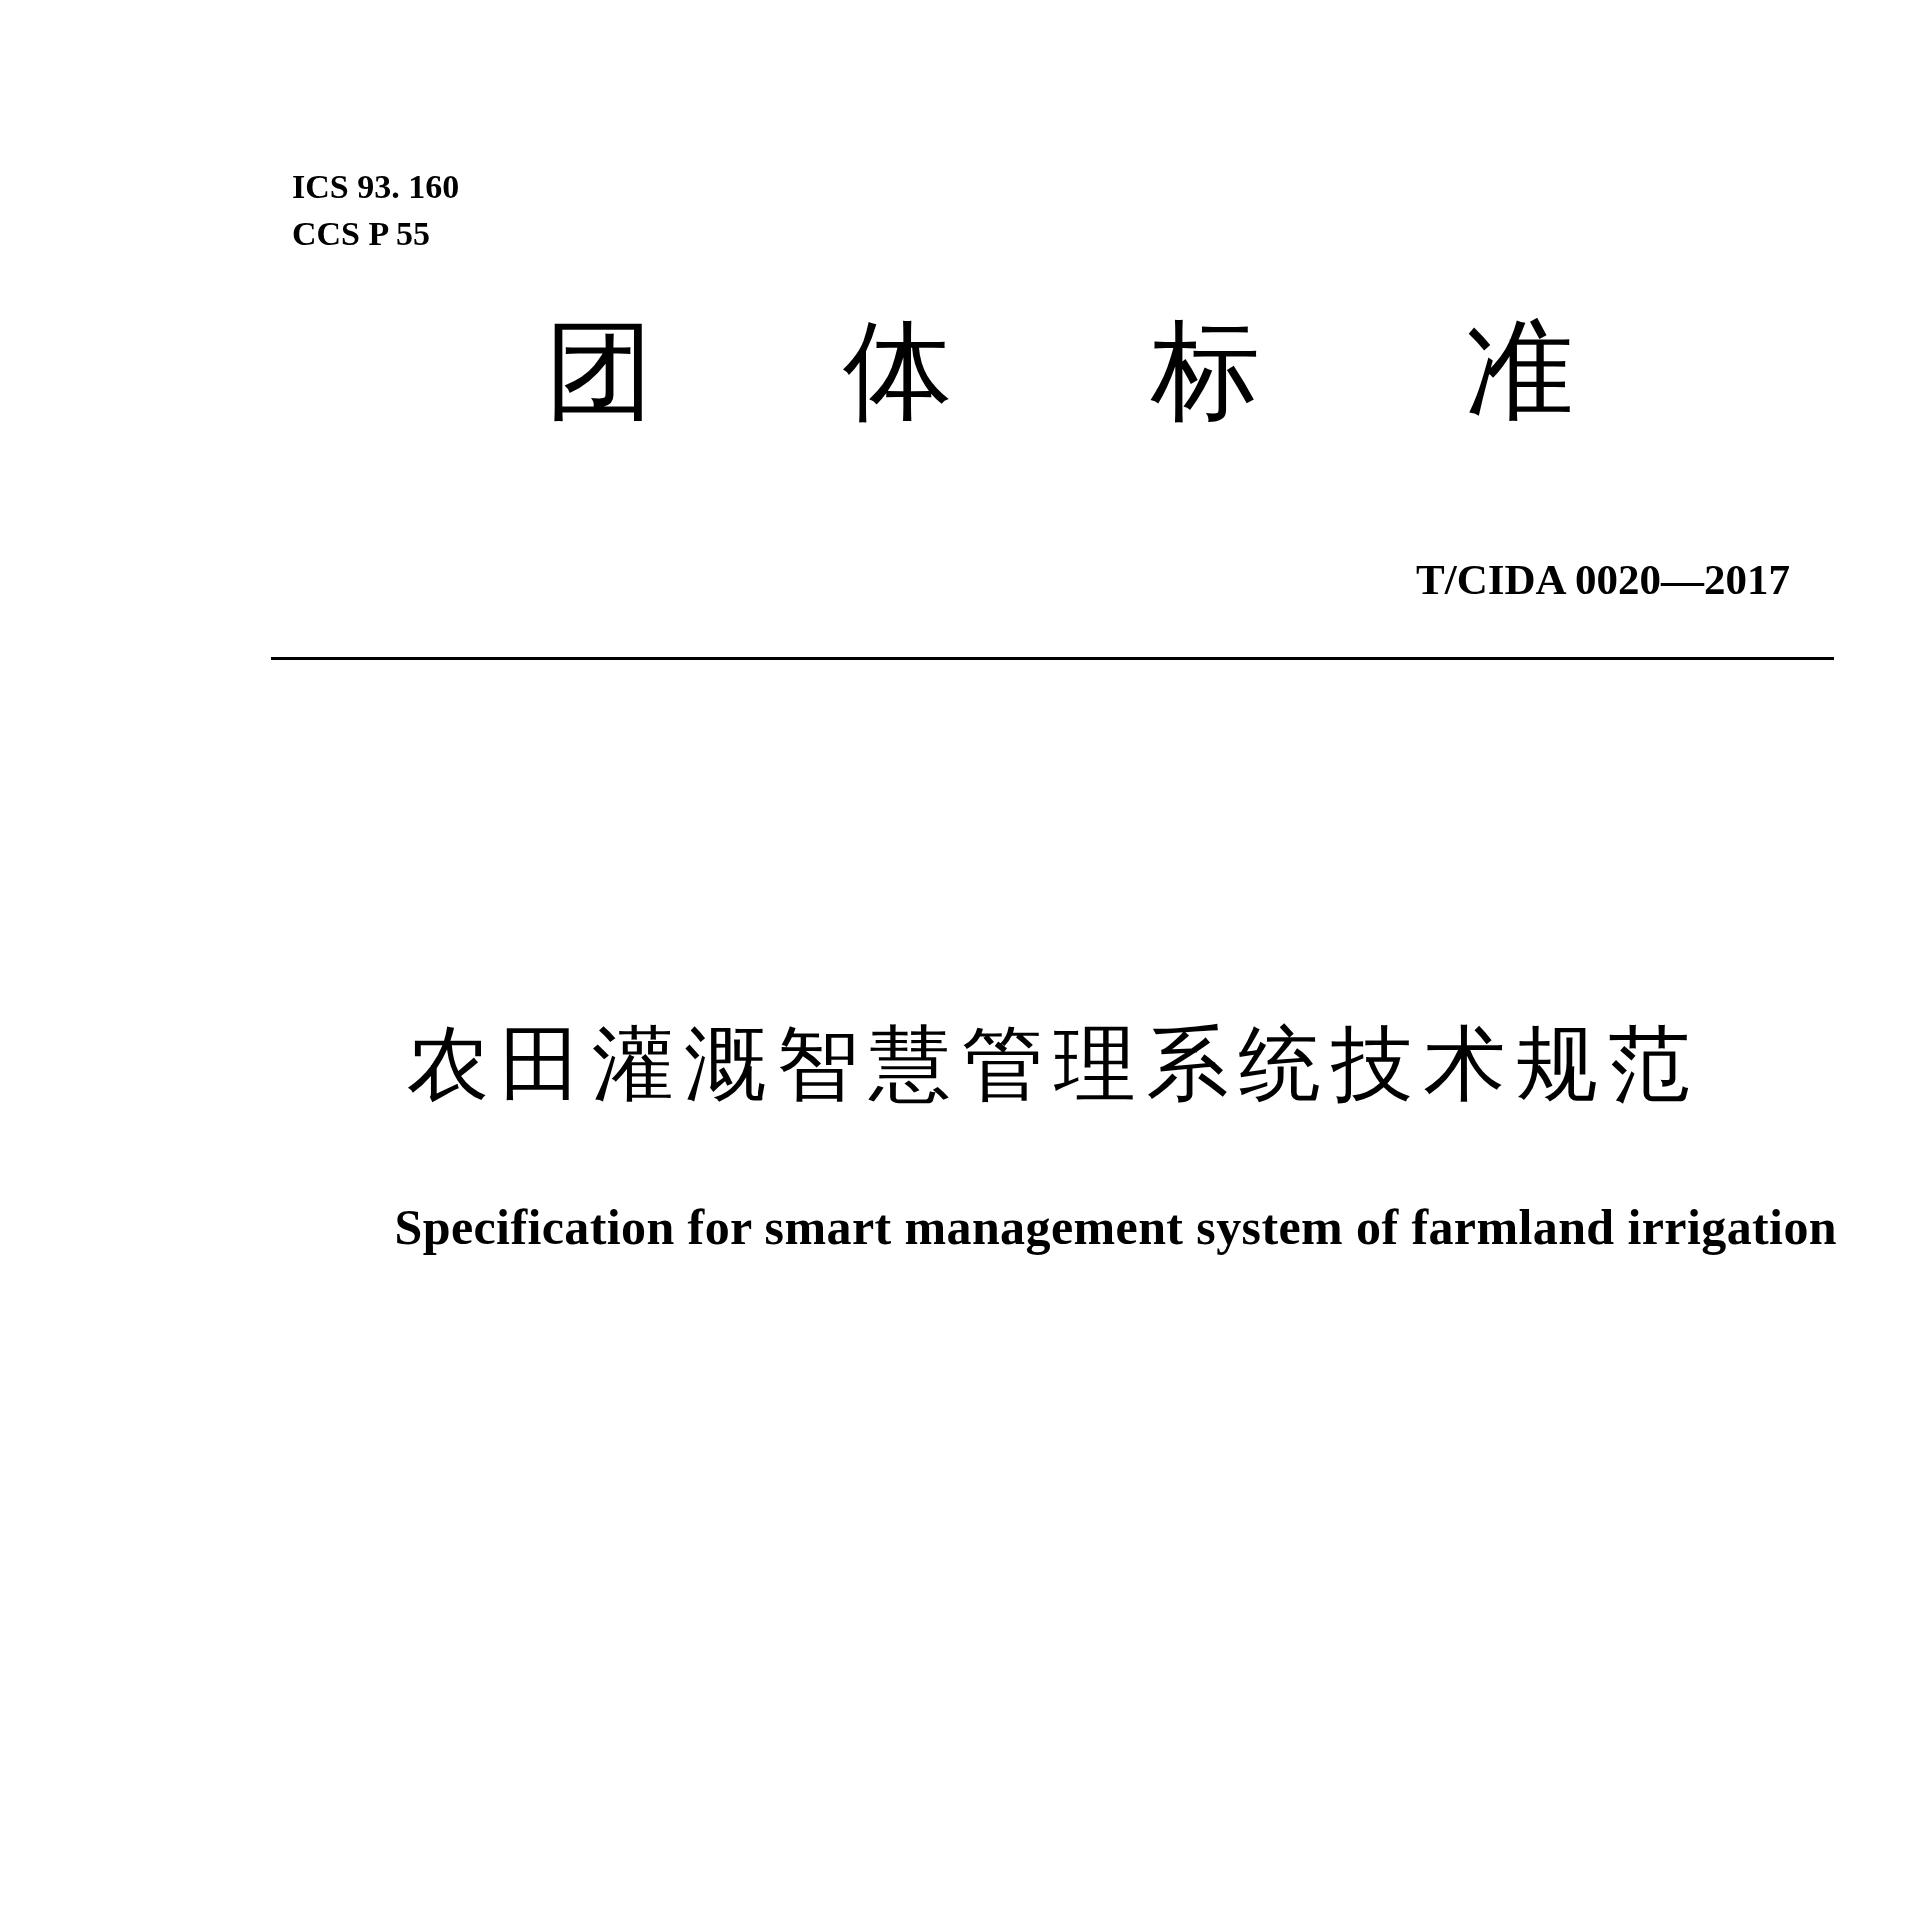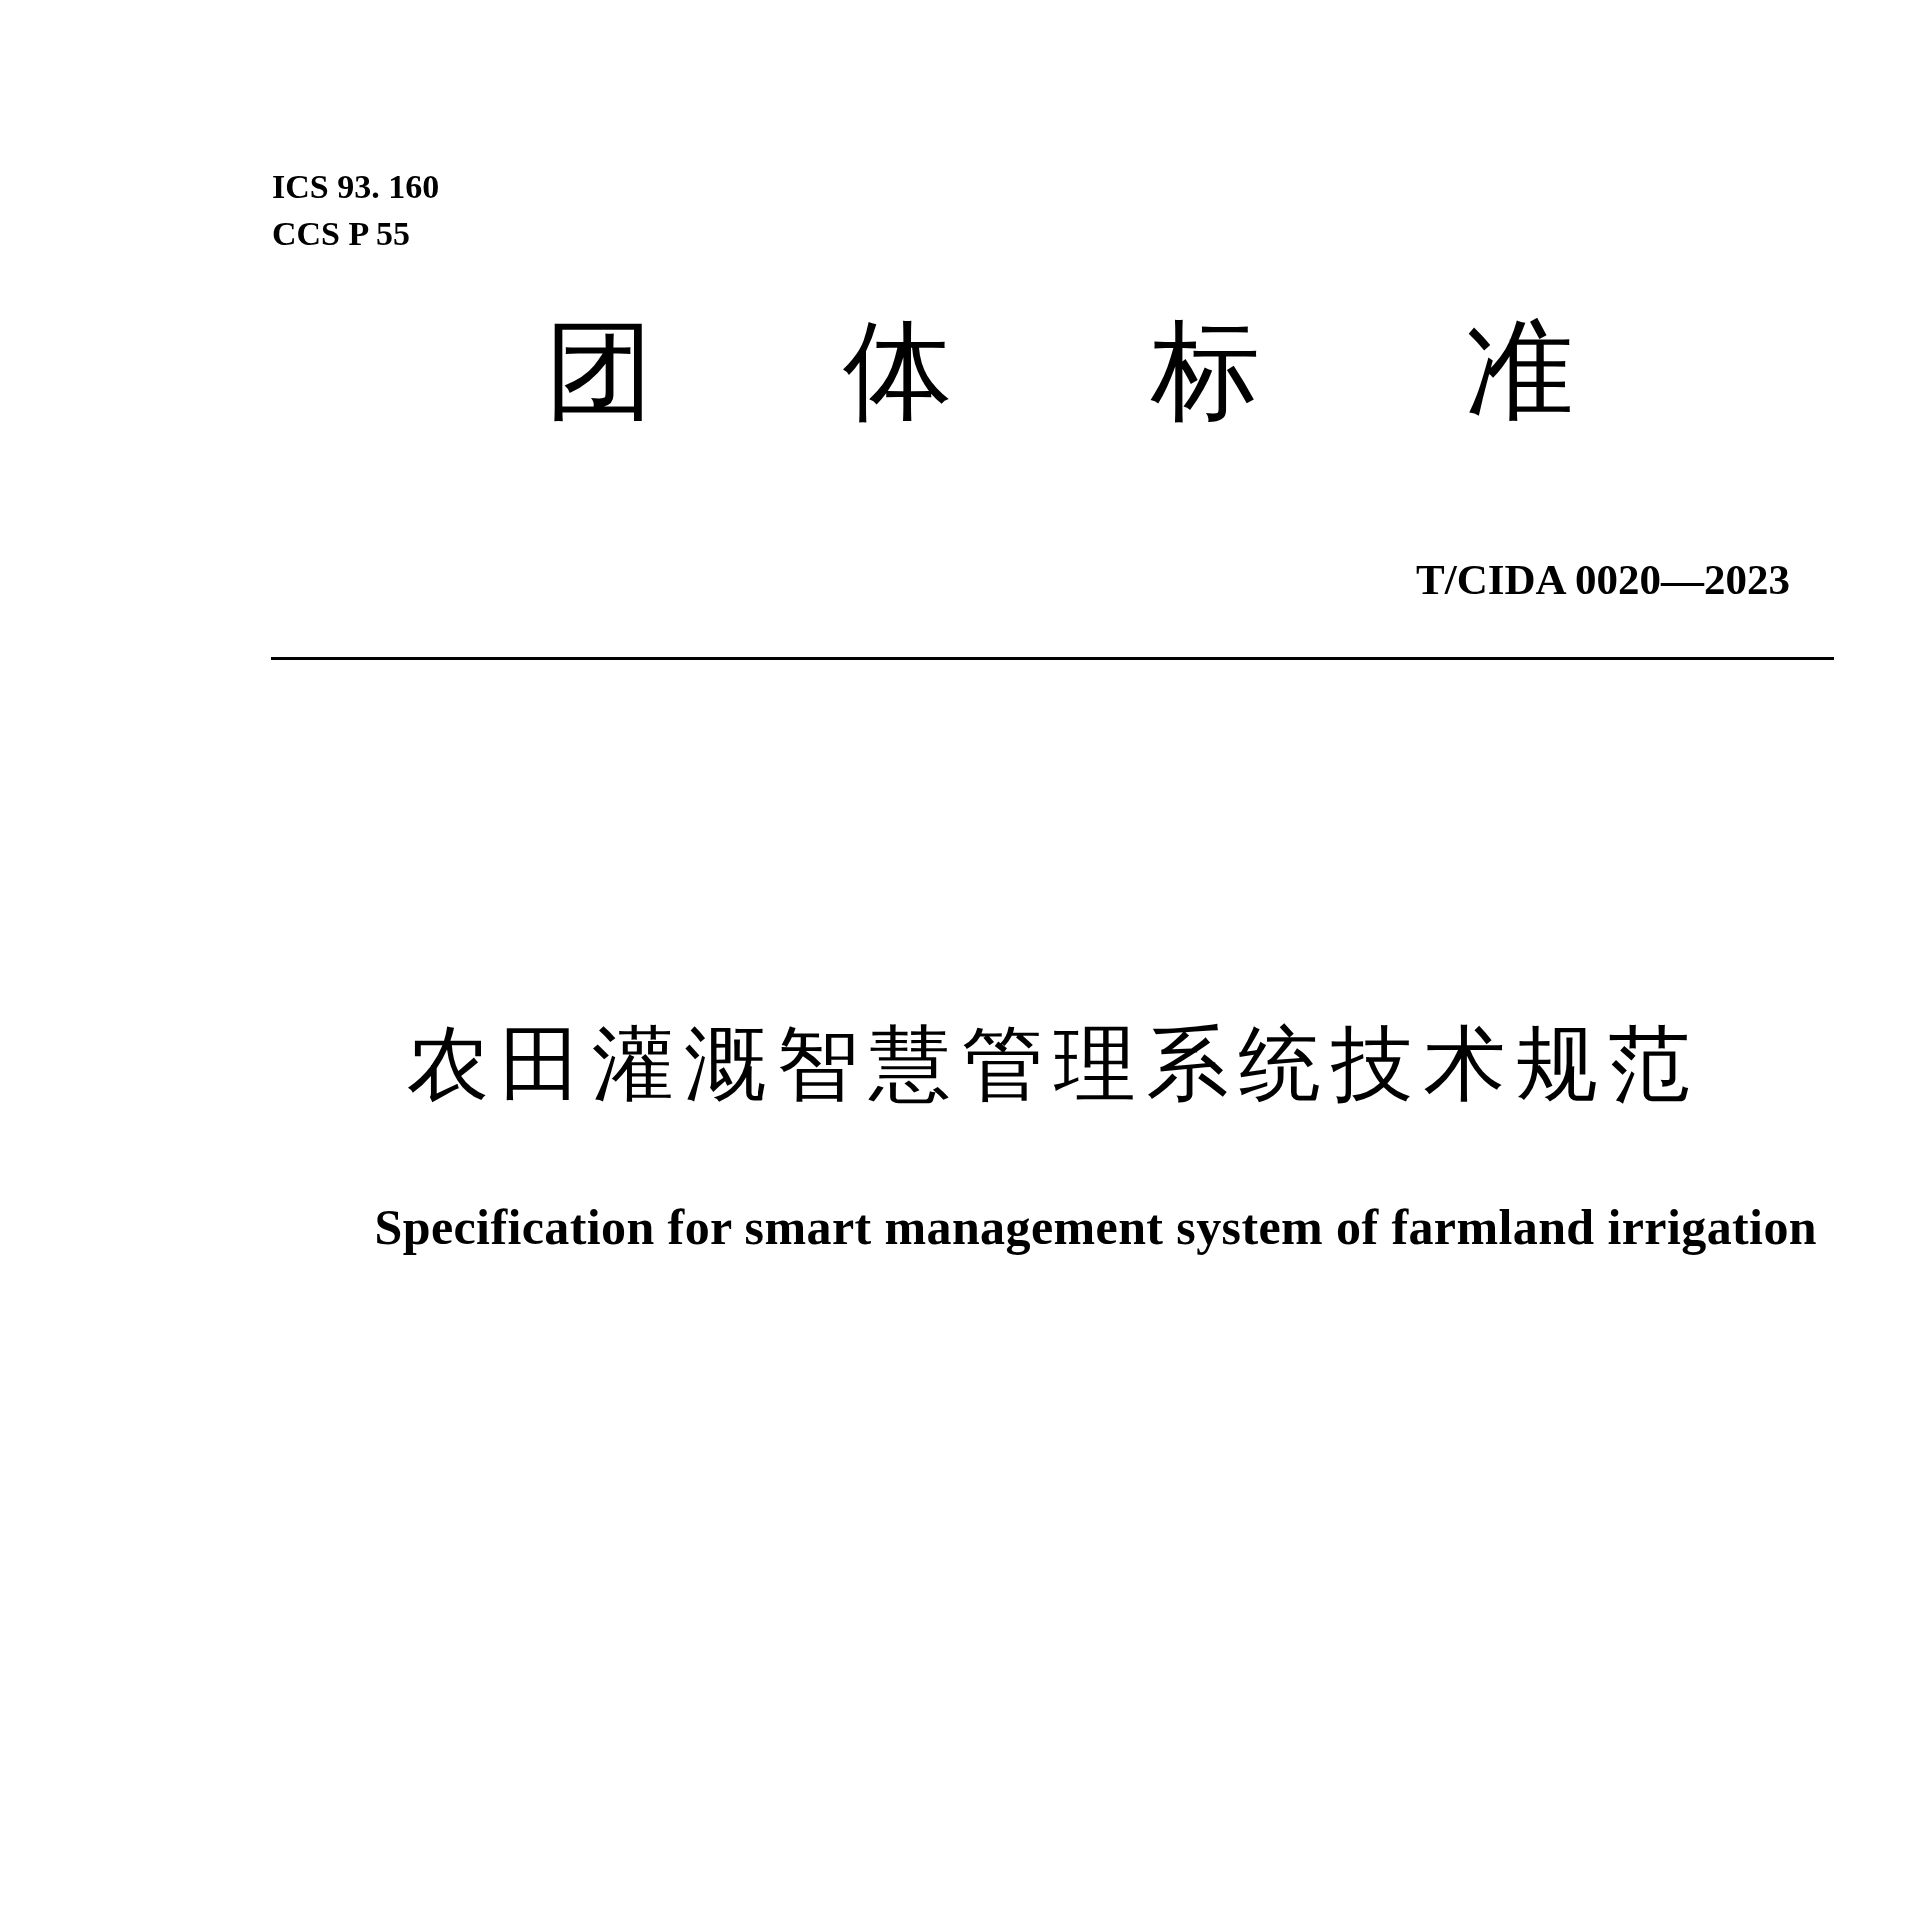--- a/index.html
+++ b/index.html
@@ -1,18 +1,18 @@
 <!DOCTYPE html>
 <html style="font-size:6.2px"><head>
 <meta charset="utf-8">
 <style>
   html, body { margin:0; padding:0; background:#ffffff; }
   body { width:2040px; height:2766px; position:relative; overflow:hidden; color:#000; }
   .abs { position:absolute; white-space:nowrap; }
-  .serif-b { font-family:"Liberation Serif","DejaVu Serif",serif; font-weight:bold; }
+  .serif-b { font-family:"Liberation Serif","DejaVu Serif",serif; font-weight:bold;margin-left:20px; }
   .cjk-sans { font-family:Liberation Mono, monospace; }
 
   #classification { left:272px; top:163px; font-size:34px; line-height:47px; }
   #classification div { height:47px; }
 
   #doc-type { left:545px; top:316px; height:127px; }
   #doc-type span { position:absolute; top:0; font-size:109px; line-height:127px; font-weight:normal; }
 
   #std-number { right:250px; top:555px; font-size:43px; line-height:50px; }
 
@@ -32,21 +32,21 @@
   <div>CCS P 55</div>
 </div>
 
 <div id="doc-type" class="abs cjk-sans">
   <span style="left:0px">团</span>
   <span style="left:298px">体</span>
   <span style="left:606px">标</span>
   <span style="left:920px">准</span>
 </div>
 
-<div id="std-number" class="abs serif-b">T/CIDA 0020—2023</div>
+<div id="std-number" class="abs serif-b">T/CIDA 0020—2017</div>
 
 <div id="rule-top" class="rule"></div>
 
 <div id="title-cn" class="abs cjk-sans">农田灌溉智慧管理系统技术规范</div>
 
 <div id="title-en" class="abs serif-b">Specification for smart management system of farmland irrigation</div>
 
 <div id="publisher" class="abs">
   
   

